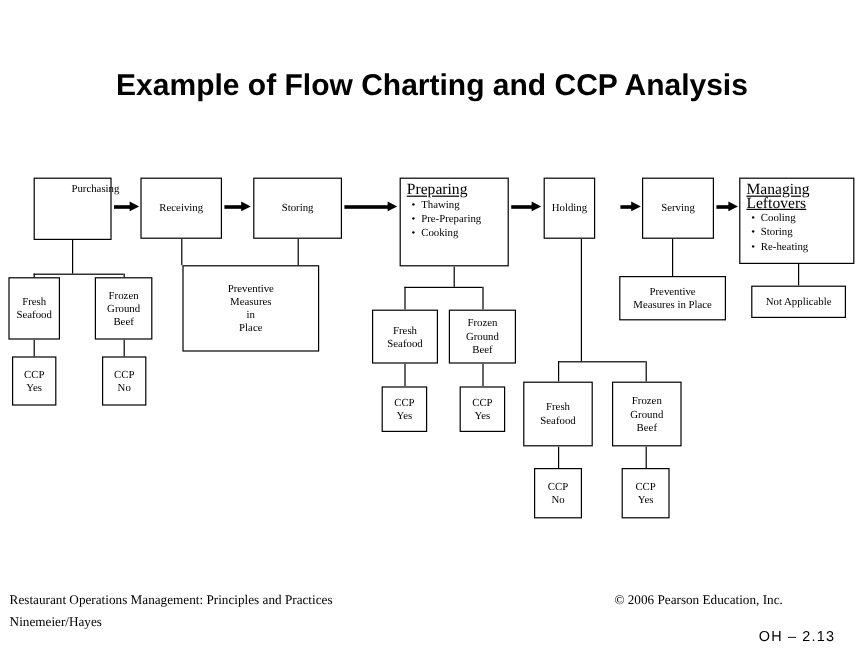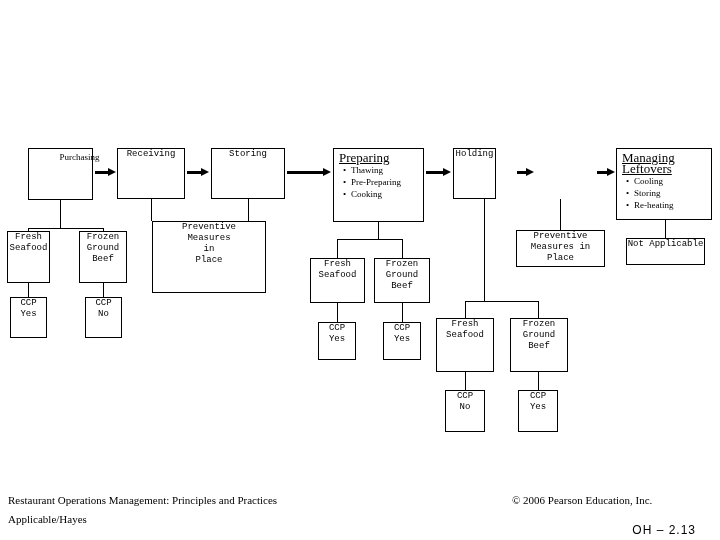--- a/index.html
+++ b/index.html
@@ -38,23 +38,22 @@
     text-align: center;
     color: #000000;
     z-index: 3;
   }
   .box .txt {
     display: block;
     white-space: pre-line;
   }
   .box.center-v {
     display: flex;
-    align-items: flex-start;
+    align-items: center;
     justify-content: center;
-    font-family: Liberation Mono, monospace;
   }
   .box.top-v {
     display: flex;
     align-items: flex-start;
     justify-content: center;
     padding-top: 3px;
   }
   .box.list {
     display: block;
     text-align: left;
@@ -129,20 +128,21 @@
     letter-spacing: 1px;
     color: #000000;
     white-space: nowrap;
   }
 </style>
 </head>
 <body>
 
 <div id="slide">
 
+  <div id="title">Example of Flow Charting and CCP Analysis</div>
 
   <div class="arrow" style="left:95px; top:171px; width:14px;"></div>
   <div class="arrow" style="left:187px; top:171px; width:15px;"></div>
   <div class="arrow" style="left:287px; top:171px; width:37px;"></div>
   <div class="arrow" style="left:426px; top:171px; width:18px;"></div>
   <div class="arrow" style="left:517px; top:171px; width:10px;"></div>
   <div class="arrow" style="left:597px; top:171px; width:11px;"></div>
 
   <div class="box top-v" style="left:28px; top:148px; width:65px; height:52px;padding-left:38px;">
     <span class="txt">Purchasing</span>
@@ -162,20 +162,23 @@
       <li>Thawing</li>
       <li>Pre-Preparing</li>
       <li>Cooking</li>
     </ul>
   </div>
 
   <div class="box center-v" style="left:453px; top:148px; width:43px; height:51px;">
     <span class="txt">Holding</span>
   </div>
 
+  <div class="box center-v" style="left:535px; top:148px; width:60px; height:51px;">
+    <span class="txt">Serving</span>
+  </div>
 
   <div class="box list" style="left:616px; top:148px; width:96px; height:72px;">
     <span class="hdr">Managing Leftovers</span>
     <ul>
       <li>Cooling</li>
       <li>Storing</li>
       <li>Re-heating</li>
     </ul>
   </div>
 
@@ -276,20 +279,20 @@
 Measures in Place</span>
   </div>
 
   <div class="ln v" style="left:665px; top:220px; height:18px;"></div>
   <div class="box center-v" style="left:626px; top:238px; width:79px; height:27px;">
     <span class="txt">Not Applicable</span>
   </div>
 
   <div class="foot" id="foot-left">
     <div class="l1">Restaurant Operations Management: Principles and Practices</div>
-    <div class="l2">Applicable/Hayes</div>
+    <div class="l2">Ninemeier/Hayes</div>
   </div>
   <div class="foot" id="foot-right">
     <div class="r1">© 2006 Pearson Education, Inc.</div>
   </div>
   <div id="ohnum">OH – 2.13</div>
 
 </div>
 
 </body></html>

